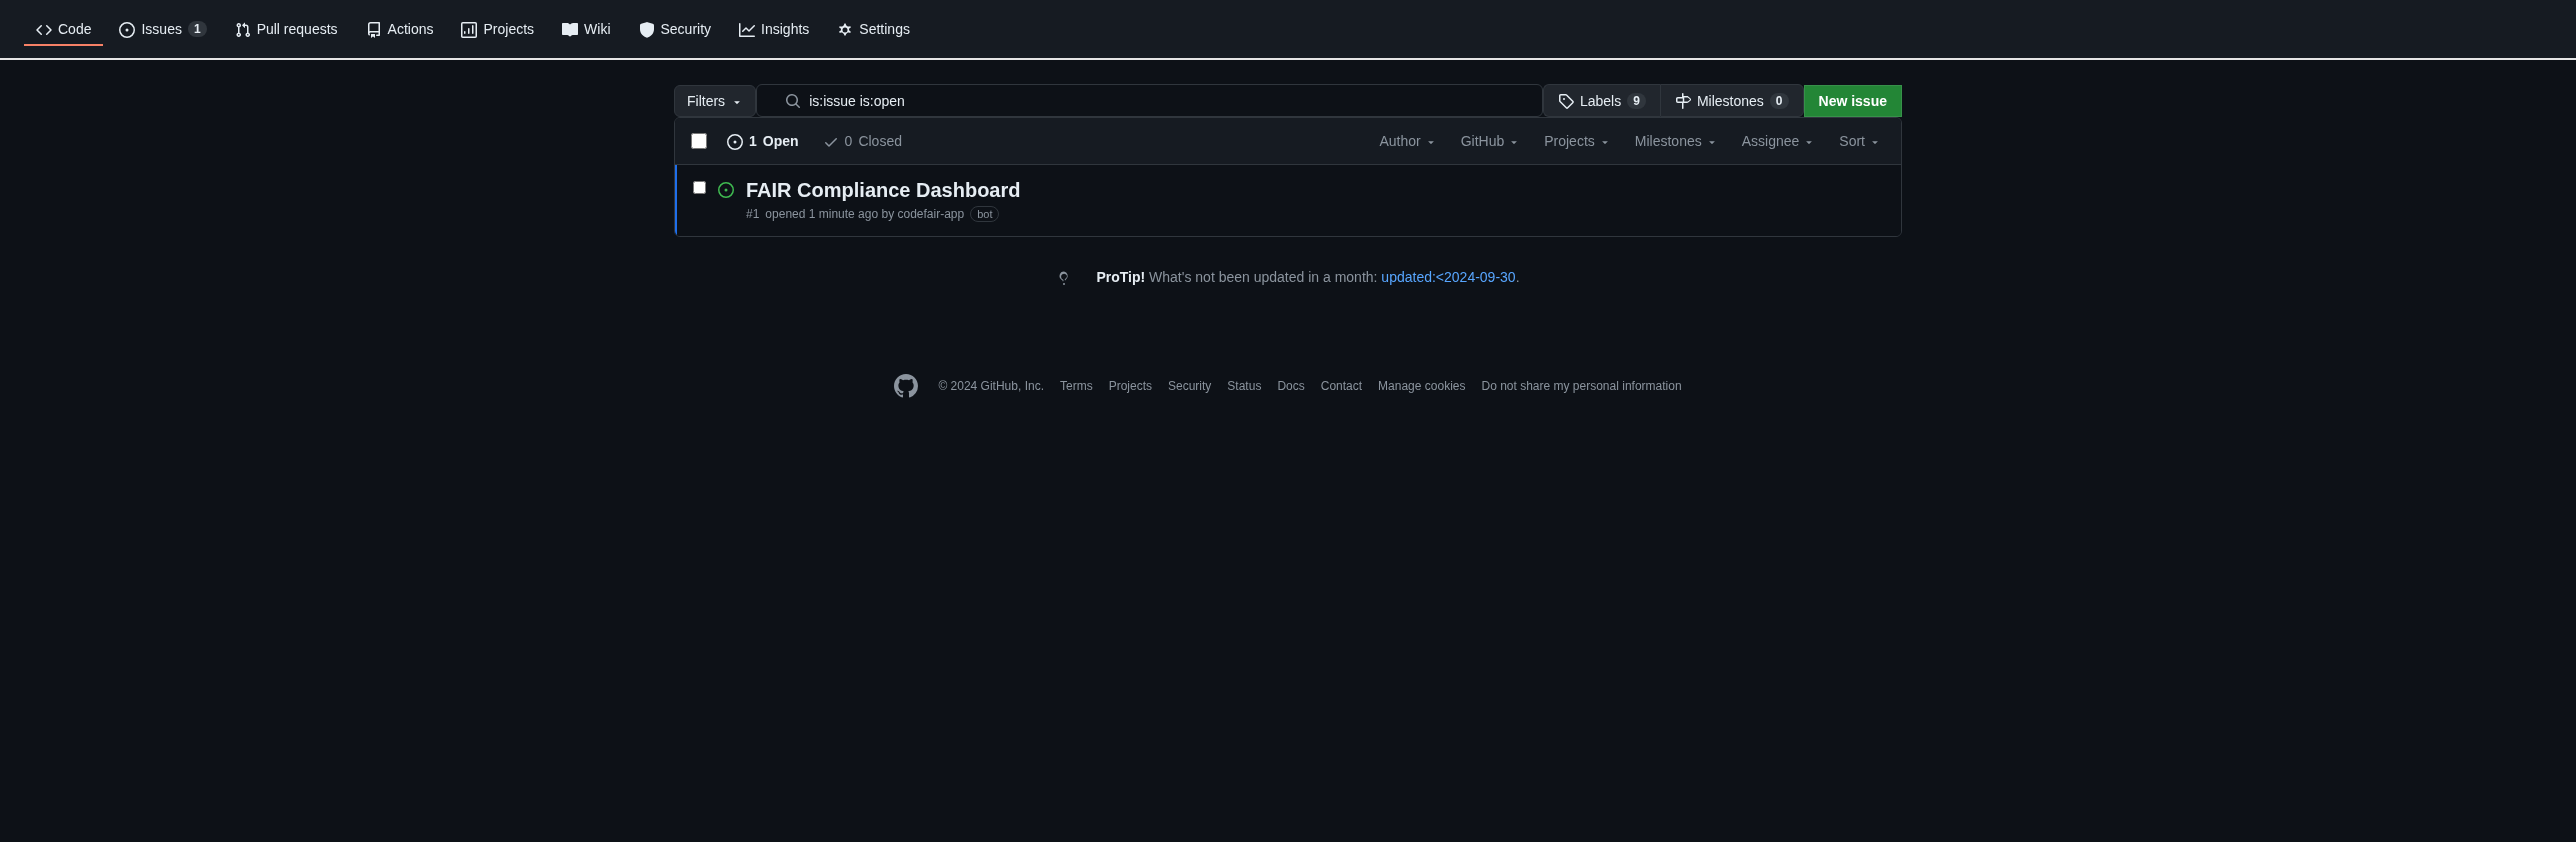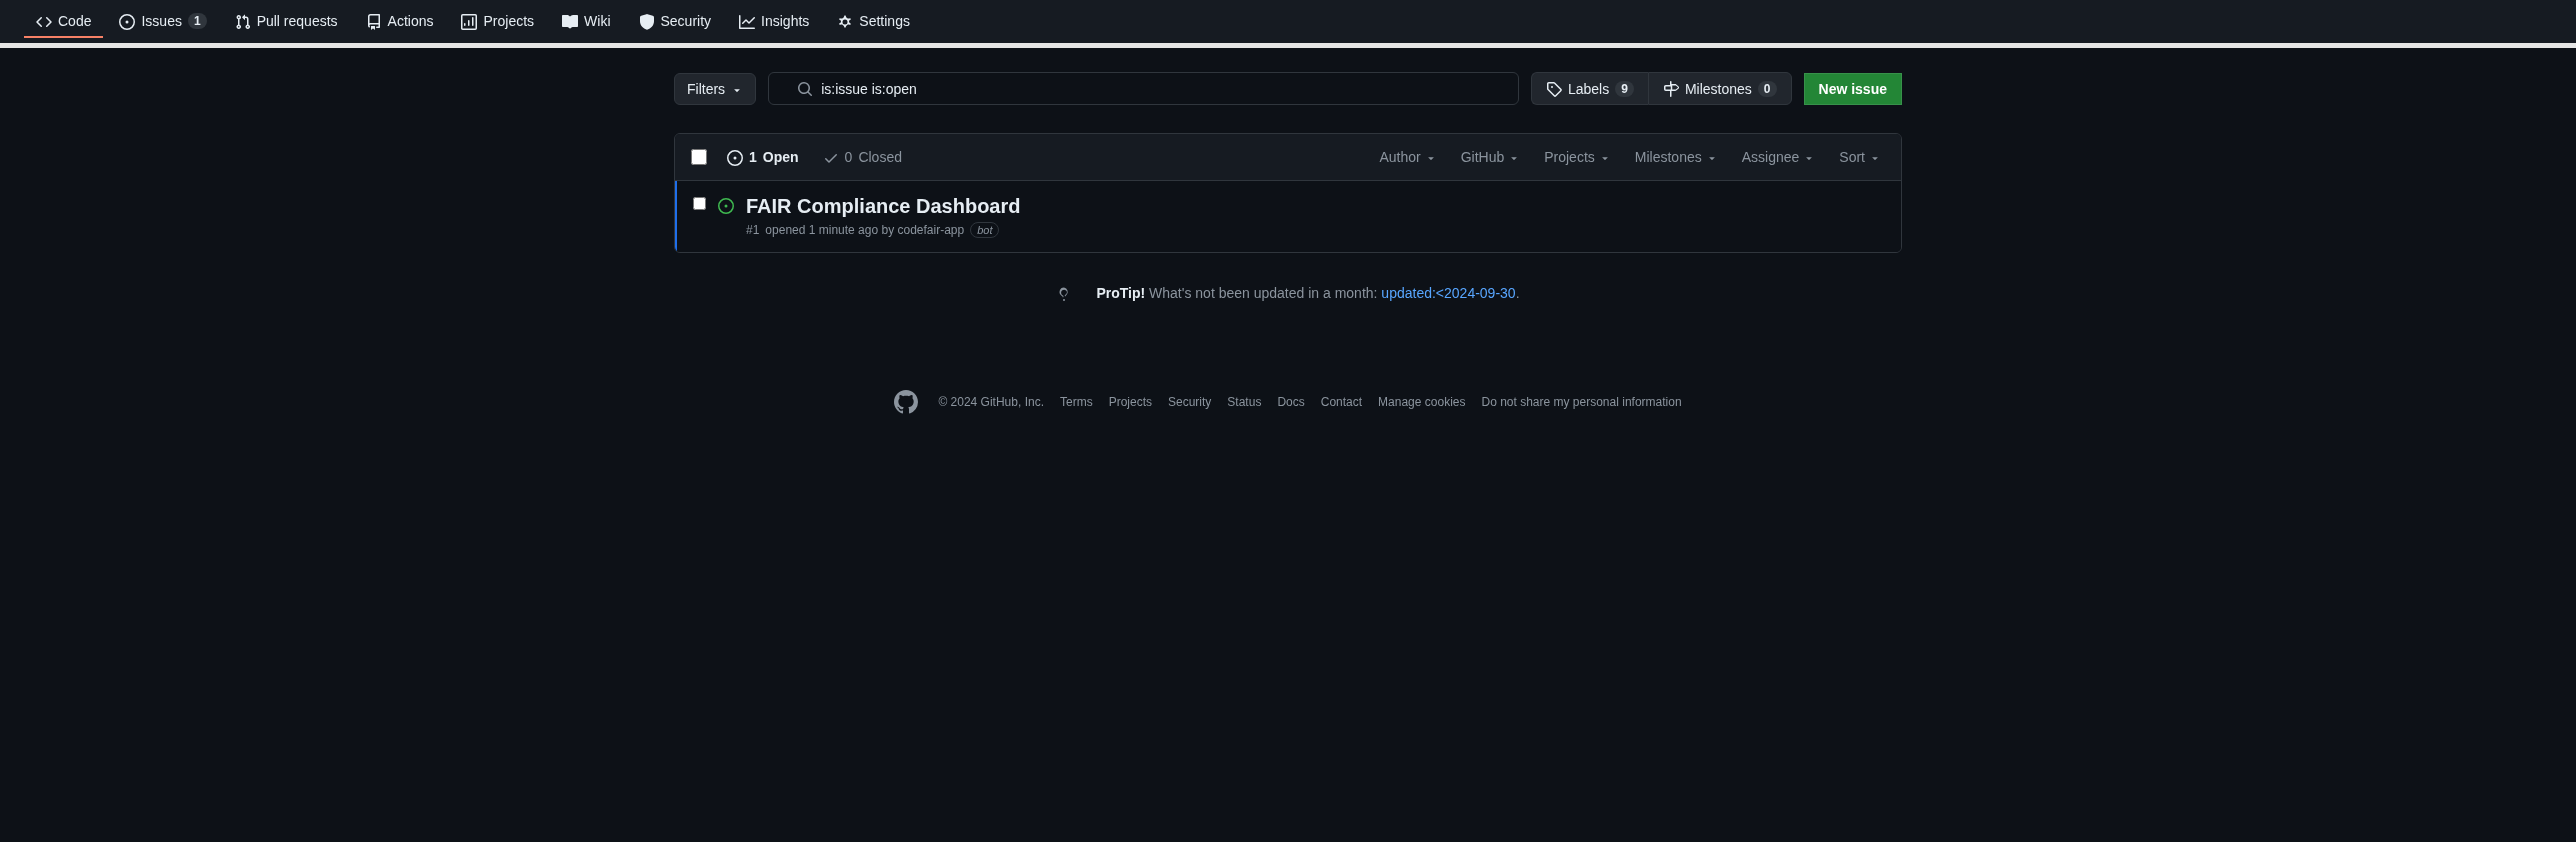--- a/index.html
+++ b/index.html
@@ -7,25 +7,25 @@
       background: #0d1117;
       color: #e6edf3;
       font-family: -apple-system, BlinkMacSystemFont, "Segoe UI", Helvetica, Arial, sans-serif;
       font-size: 14px;
       min-height: 842px;
     }
 
     
     .top-nav {
       background: #161b22;
-      border-bottom: 5px solid #e5e5e5;
+      border-bottom: 2px solid #e5e5e5;
       display: flex;
       align-items: center;
       padding: 4px 24px;
-      height: 48px;
+      height: 60px;
       gap: 4px;
     }
     .nav-item {
       display: flex;
       align-items: center;
       gap: 6px;
       padding: 8px 12px;
       color: #e6edf3;
       cursor: pointer;
       border-radius: 6px;
@@ -52,22 +52,21 @@
     .main-content {
       max-width: 1276px;
       margin: 0 auto;
       padding: 24px 24px;
     }
 
     
     .filter-bar {
       display: flex;
       align-items: center;
-      gap: 12px;
-      margin-bottom: 28px;
+      margin-bottom: 0;
     }
     .filters-btn {
       display: flex;
       align-items: center;
       gap: 6px;
       padding: 7px 12px;
       background: #21262d;
       border: 1px solid #30363d;
       border-radius: 6px;
       color: #e6edf3;
@@ -207,21 +206,20 @@
       gap: 6px;
     }
     .bot-badge {
       display: inline-flex;
       align-items: center;
       padding: 1px 6px;
       border: 1px solid #30363d;
       border-radius: 20px;
       font-size: 11px;
       color: #8b949e;
-      font-style: italic;
     }
 
     
     .protip {
       text-align: center;
       padding: 32px 16px;
       color: #8b949e;
       font-size: 14px;
       display: flex;
       align-items: center;

